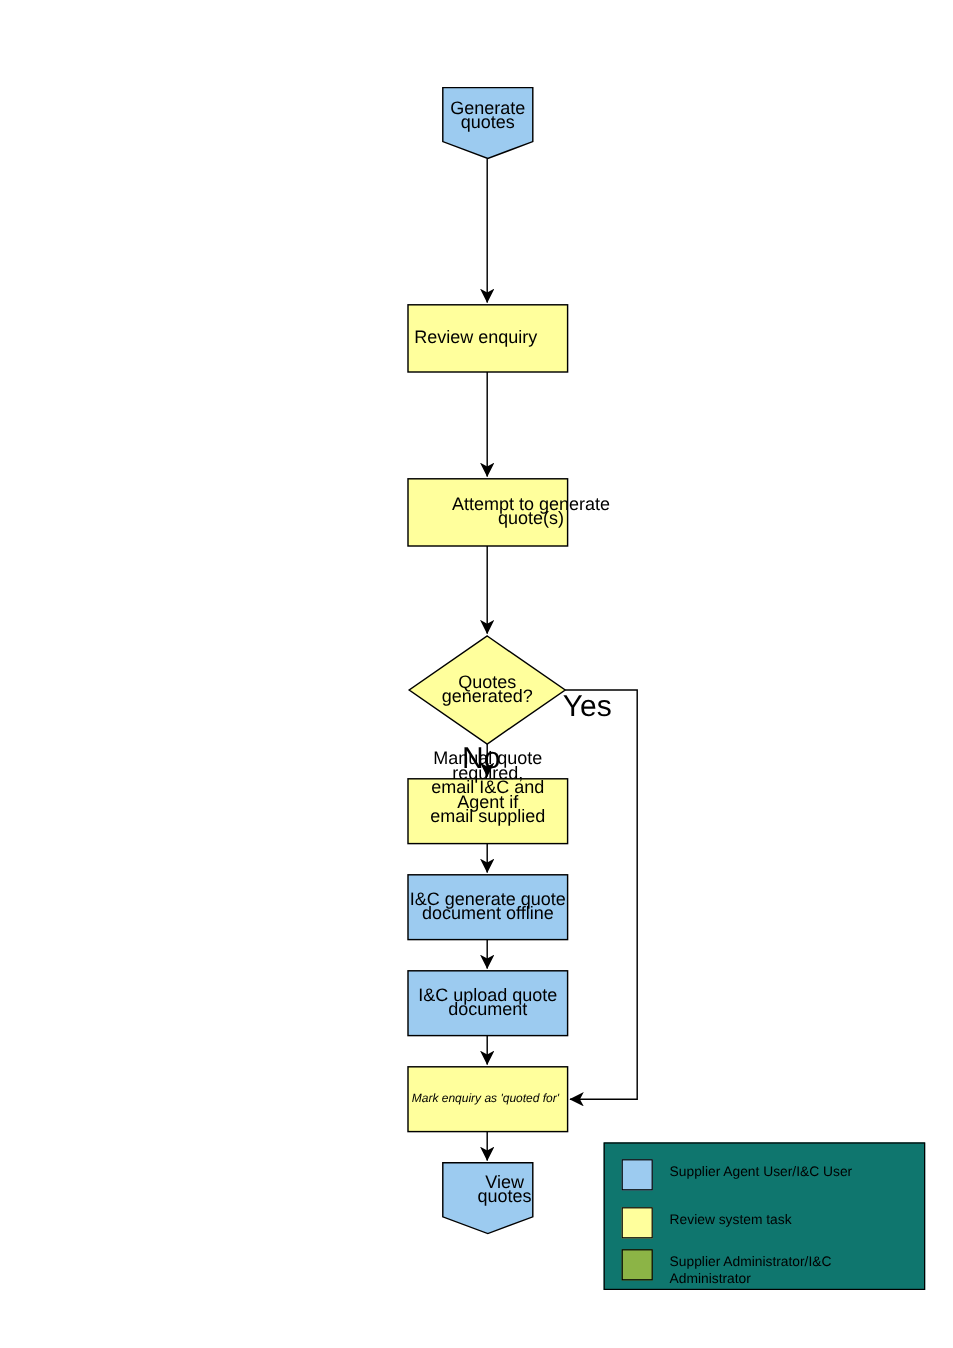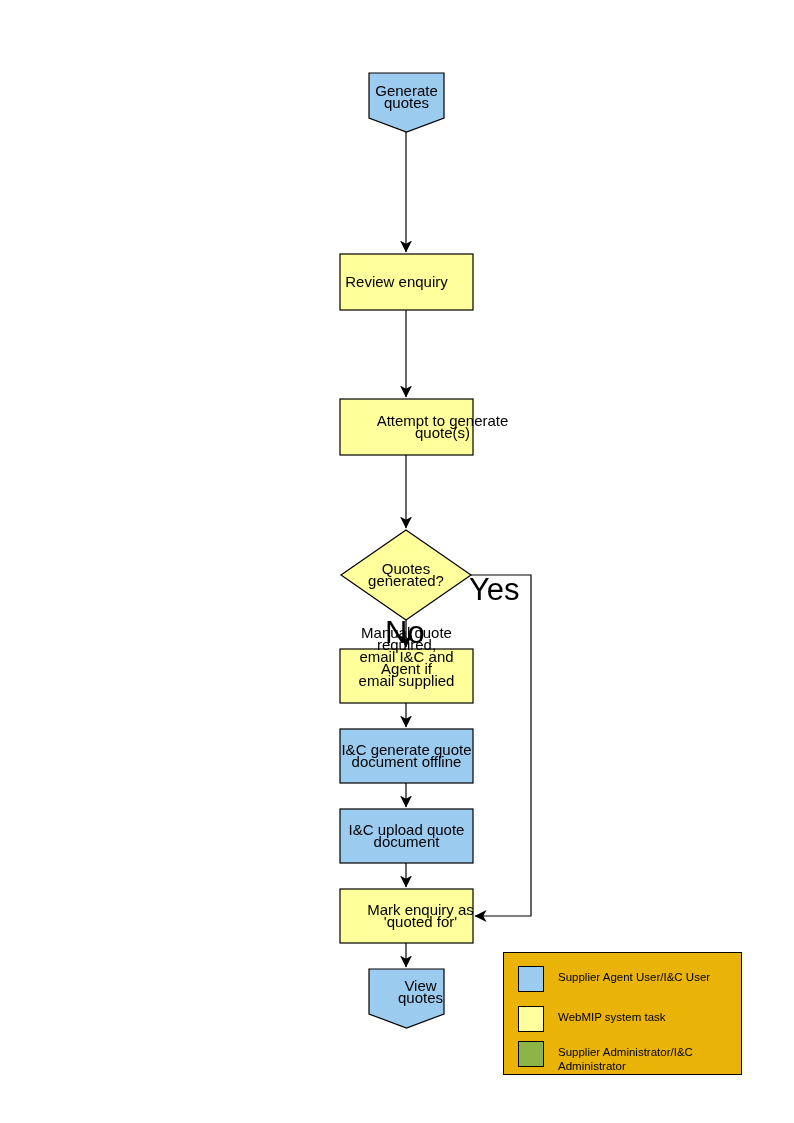--- a/index.html
+++ b/index.html
@@ -35,32 +35,32 @@
     font-family: "Liberation Sans", sans-serif;
     font-size: 15px;
     line-height: 12px;
     color: #000000;
     pointer-events: none;
     white-space: pre-line;
   }
   .branch-label {
     position: absolute;
     font-family: "Liberation Sans", sans-serif;
-    font-size: 31px;
+    font-size: 25px;
     line-height: 27px;
     color: #000000;
   }
   .legend-box {
     position: absolute;
     left: 503px;
     top: 952px;
-    width: 239px;
+    width: 268px;
     height: 123px;
     border: 1px solid #000000;
-    background: #eab308;
+    background: #0f766e;
     box-sizing: border-box;
   }
   .legend-row {
     position: absolute;
     display: flex;
     align-items: flex-start;
     left: 14px;
   }
   .legend-swatch {
     width: 26px;
@@ -152,36 +152,36 @@
   <div class="node-label" style="left:340px; top:632px; width:133px; height:50px;">Manual quote required,
 email I&amp;C and Agent if
 email supplied</div>
 
   <div class="node-label" style="left:340px; top:729px; width:133px; height:54px;">I&amp;C generate quote
 document offline</div>
 
   <div class="node-label" style="left:340px; top:809px; width:133px; height:54px;">I&amp;C upload quote
 document</div>
 
-  <div class="node-label" style="left:352px; top:889px; width:137px; height:54px; font-size:15px;">Mark enquiry as 'quoted for'</div>
+  <div class="node-label" style="left:336px; top:889px; width:137px; height:54px; font-size:10px;font-style:italic;">Mark enquiry as 'quoted for'</div>
 
   <div class="node-label" style="left:369px; top:969px; width:75px; height:46px;padding-left:14px;">View quotes</div>
 
   <div class="branch-label" style="left:469px; top:576px;">Yes</div>
 
   <div class="branch-label" style="left:385px; top:619px;">No</div>
 
   <div class="legend-box">
     <div class="legend-row" style="top:13px;">
       <span class="legend-swatch" style="background:#9CCBF0;"></span>
       <span class="legend-text">Supplier Agent User/I&amp;C User</span>
     </div>
     <div class="legend-row" style="top:53px;">
       <span class="legend-swatch" style="background:#FFFF9C;"></span>
-      <span class="legend-text">WebMIP system task</span>
+      <span class="legend-text">Review system task</span>
     </div>
     <div class="legend-row" style="top:88px;justify-content:flex-end;">
       <span class="legend-swatch" style="background:#8CB446;"></span>
       <span class="legend-text">Supplier Administrator/I&amp;C
 Administrator</span>
     </div>
   </div>
 
 </div>
 

